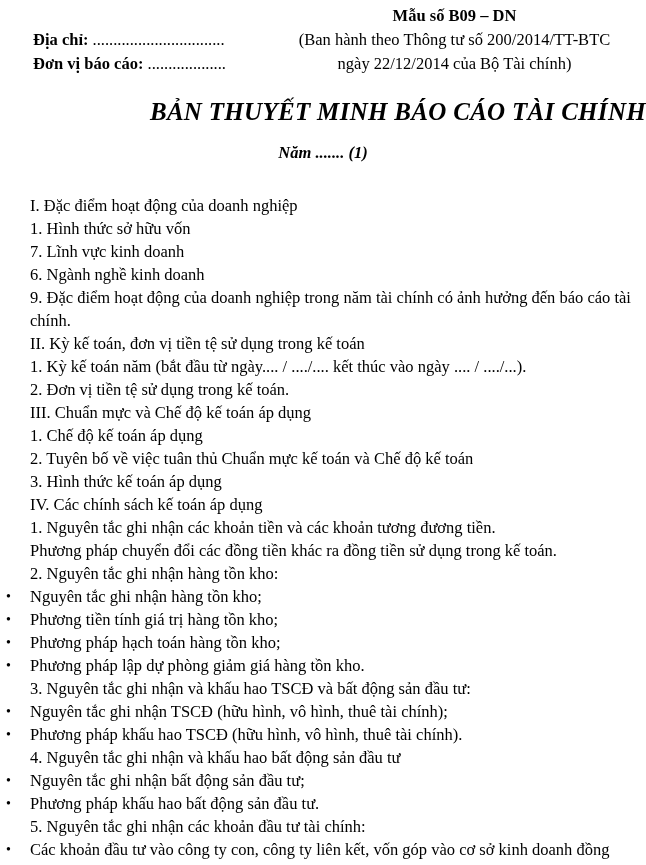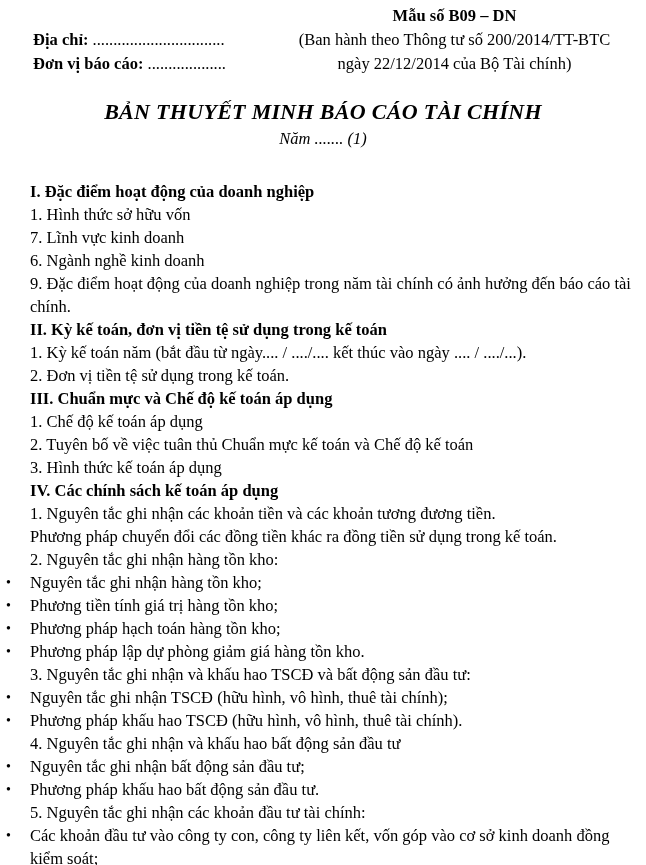--- a/index.html
+++ b/index.html
@@ -33,37 +33,39 @@
   }
   .h-line { white-space: nowrap; }
 
   .title-block {
     text-align: center;
     margin-top: 24px;
   }
   .doc-title {
     font-weight: bold;
     font-style: italic;
-    font-size: 22px;
+    font-size: 25px;
     line-height: 23px;
     letter-spacing: 0.3px;
+    text-align: right;
   }
   .doc-sub {
     font-style: italic;
     line-height: 22px;
-    margin-top: 5px;
+    margin-top: 19px;
+    font-weight: bold;
   }
 
   .body {
     margin-top: 30px;
     padding: 0 14px 0 30px;
     line-height: 23px;
   }
   .line { min-height: 23px; }
-  .line.heading { font-weight: bold; }
+  .line.heading { font-weight: normal; }
   .line.bullet { position: relative; }
   .line.bullet .marker {
     position: absolute;
     left: -24px;
     top: 0;
     font-size: 14px;
   }
 </style>
 </head>
 <body>

